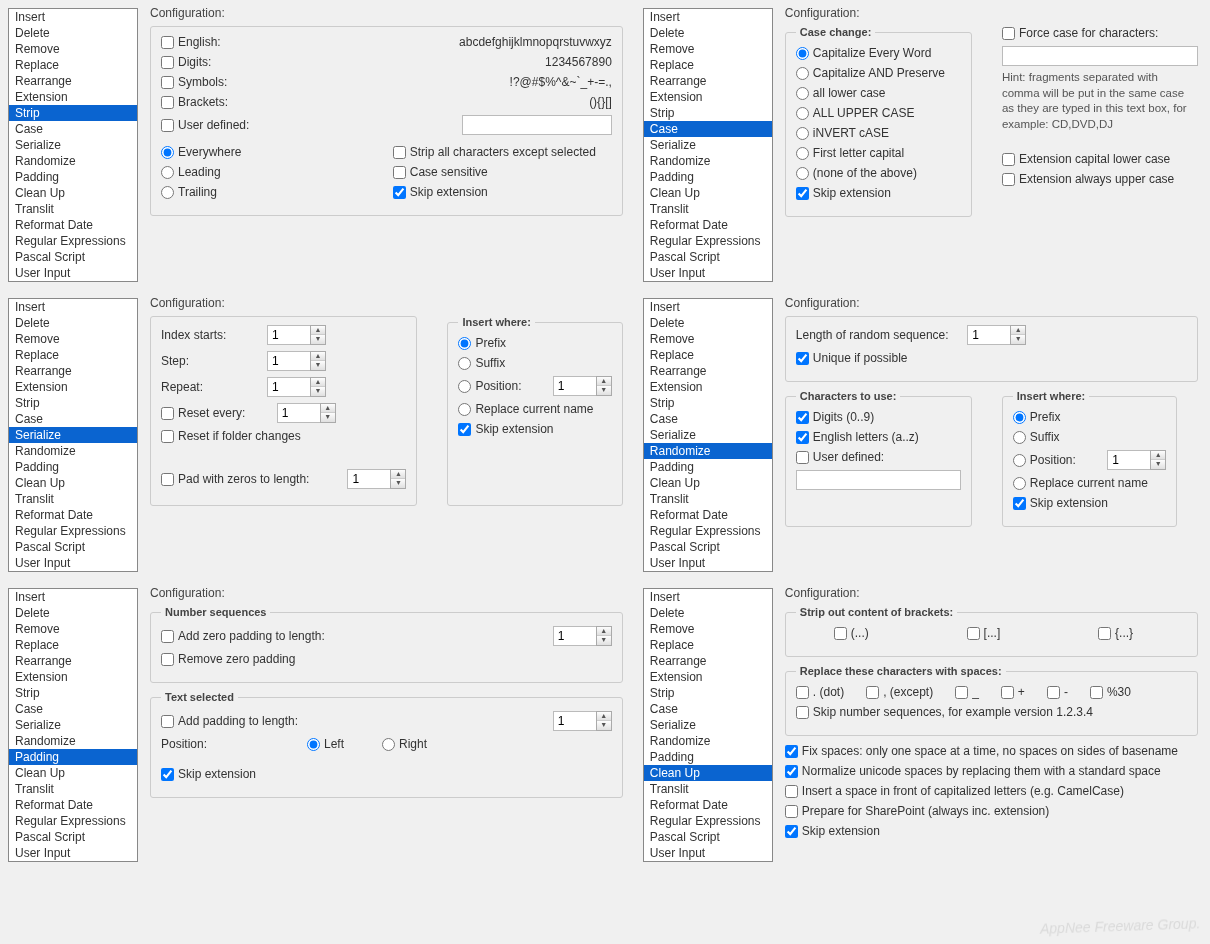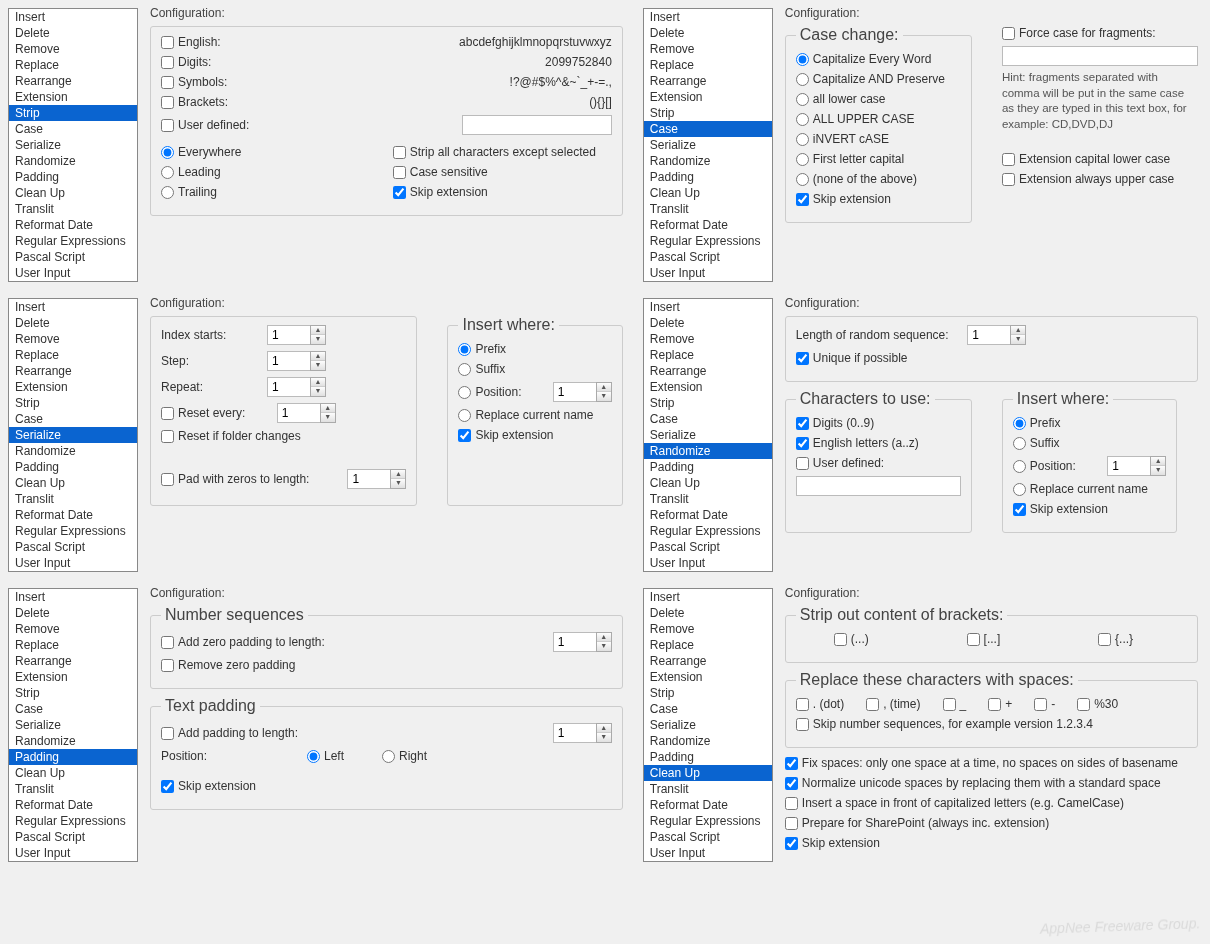--- a/index.html
+++ b/index.html
@@ -5,21 +5,21 @@
 * { box-sizing: border-box; margin: 0; padding: 0; }
 body { font-family: "Segoe UI", Tahoma, sans-serif; font-size: 12px; background: #f0f0f0; color: #333; }
 .grid { display: grid; grid-template-columns: 1fr 1fr; grid-template-rows: repeat(3, auto); gap: 8px; padding: 4px; width: 1210px; }
 .panel { display: flex; background: #f0f0f0; }
 .listbox { width: 130px; background: #fff; border: 1px solid #888; margin: 4px 4px 4px 4px; overflow: hidden; }
 .listbox div { padding: 1px 6px; cursor: default; white-space: nowrap; }
 .listbox div.sel { background: #0a64d0; color: #fff; }
 .config { flex: 1; padding: 2px 8px 8px 8px; }
 .config-title { font-size: 12px; color: #444; margin-bottom: 6px; }
 fieldset { border: 1px solid #ccc; border-radius: 3px; padding: 8px 10px 10px 10px; margin-bottom: 8px; }
-legend { font-size: 16px; color: #444; padding: 0 4px; }
+legend { font-size: 11px; color: #444; padding: 0 4px; font-weight: bold; }
 .row { display: flex; align-items: center; margin-bottom: 6px; gap: 6px; }
 .row label { white-space: nowrap; }
 input[type=text] { border: 1px solid #bbb; padding: 2px 4px; font-size: 12px; height: 20px; }
 .wide { width: 150px; }
 .spin { display: inline-flex; align-items: center; }
 .spin input[type=text] { width: 44px; text-align: left; }
 .spin-btns { display: flex; flex-direction: column; border: 1px solid #aaa; margin-left: -1px; }
 .spin-btns span { width: 14px; height: 9px; font-size: 7px; line-height: 7px; text-align: center; background: linear-gradient(#fdfdfd,#e0e0e0); border-bottom: 1px solid #ccc; color: #555; cursor: pointer; }
 .spin-btns span:last-child { border-bottom: none; }
 input[type=checkbox], input[type=radio] { margin-right: 4px; vertical-align: middle; }
@@ -63,21 +63,21 @@
             </label>
             <span style="flex:1"></span>
             <span>abcdefghijklmnopqrstuvwxyz</span>
           </div>
   <div class="row">
             <label class="inline">
               <input type="checkbox" style="">
               <span>Digits:</span>
             </label>
             <span style="flex:1"></span>
-            <span>2099752840</span>
+            <span>1234567890</span>
           </div>
   <div class="row">
             <label class="inline">
               <input type="checkbox" style="">
               <span>Symbols:</span>
             </label>
             <span style="flex:1"></span>
             <span>!?@#$%^&amp;~`_+-=.,</span>
           </div>
   <div class="row">
@@ -212,21 +212,21 @@
               <label class="inline">
                 <input type="checkbox" checked="" style="">
                 <span>Skip extension</span>
               </label>
             </div>
   </fieldset>
   <div>
     <div class="row">
               <label class="inline">
                 <input type="checkbox" style="">
-                <span>Force case for fragments:</span>
+                <span>Force case for characters:</span>
               </label>
             </div>
     <input type="text" style="width: 100%;">
     <div class="hint">Hint: fragments separated with comma will be put in the same case as they are typed in this text box, for example: CD,DVD,DJ</div>
     <div style="height:20px"></div>
     <div class="row">
               <label class="inline">
                 <input type="checkbox" style="">
                 <span>Extension capital lower case</span>
               </label>
@@ -502,21 +502,21 @@
   </span>
           </div>
   <div class="row">
             <label class="inline">
               <input type="checkbox" style="">
               <span>Remove zero padding</span>
             </label>
           </div>
 </fieldset>
 <fieldset>
-  <legend>Text padding</legend>
+  <legend>Text selected</legend>
   <div class="row">
             <label class="inline">
               <input type="checkbox" style="">
               <span>Add padding to length:</span>
             </label>
             <span style="flex:1"></span>
             <span class="spin">
     <input type="text" value="1" style="">
     <span class="spin-btns">
                 <span>▲</span>
@@ -584,21 +584,21 @@
 </fieldset>
 <fieldset>
   <legend>Replace these characters with spaces:</legend>
   <div class="row" style="flex-wrap:wrap">
     <label class="inline">
               <input type="checkbox" style="">
               <span>. (dot)</span>
             </label>
     <label class="inline">
               <input type="checkbox" style="">
-              <span>, (time)</span>
+              <span>, (except)</span>
             </label>
     <label class="inline">
               <input type="checkbox" style="">
               <span>_</span>
             </label>
     <label class="inline">
               <input type="checkbox" style="">
               <span>+</span>
             </label>
     <label class="inline">

